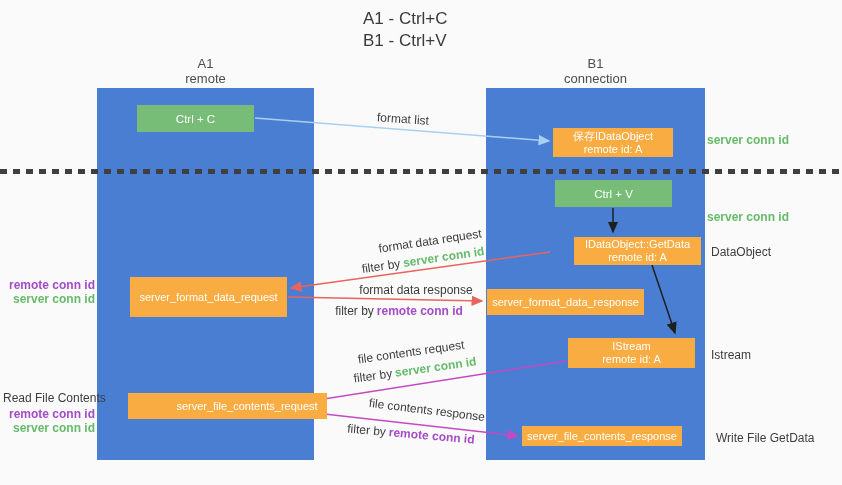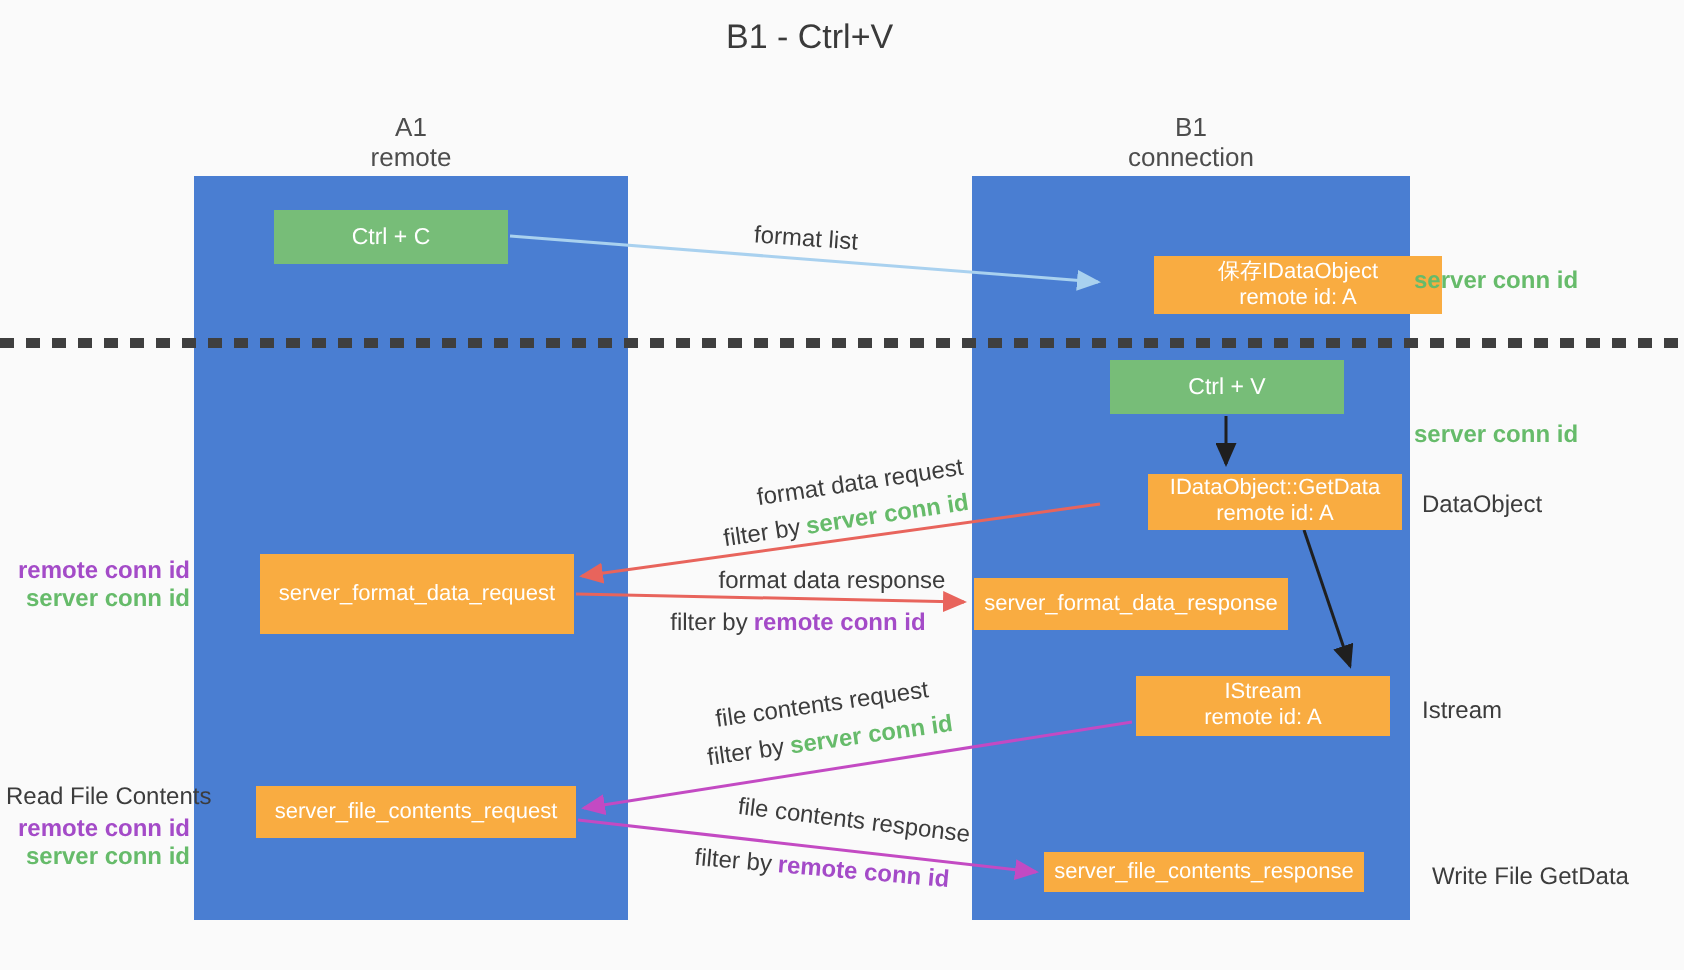--- a/index.html
+++ b/index.html
@@ -39,20 +39,21 @@
   .rot-p4{transform:rotate(4deg);}
   .rot-p7{transform:rotate(7deg);}
   .rot-p5{transform:rotate(5deg);}
 </style>
 </head>
 <body>
 
 <div class="stage">
 
   <div class="abs title">
+    <div>A1 - Ctrl+C</div>
     <div>B1 - Ctrl+V</div>
   </div>
 
   <div class="abs col-header hdr-a">
     <div>A1</div>
     <div>remote</div>
   </div>
   <div class="abs col-header hdr-b">
     <div>B1</div>
     <div>connection</div>
@@ -84,21 +85,21 @@
     <line x1="550" y1="252" x2="291" y2="288" stroke="#e8645c" stroke-width="1.5" marker-end="url(#m-red)"></line>
     <line x1="288" y1="297" x2="482" y2="301" stroke="#e8645c" stroke-width="1.5" marker-end="url(#m-red)"></line>
     <line x1="566" y1="361" x2="292" y2="404" stroke="#c34ac3" stroke-width="1.5" marker-end="url(#m-mag)"></line>
     <line x1="289" y1="410" x2="518" y2="436" stroke="#c34ac3" stroke-width="1.5" marker-end="url(#m-mag)"></line>
   </svg>
 
   <div class="abs node green" style="left:137px;top:105px;width:117px;height:27px;">
     <span class="single">Ctrl + C</span>
   </div>
 
-  <div class="abs node orange" style="left:577px;top:128px;width:144px;height:29px;">
+  <div class="abs node orange" style="left:553px;top:128px;width:120px;height:29px;">
     <span class="l">保存IDataObject</span>
     <span class="l">remote id: A</span>
   </div>
 
   <div class="abs node green" style="left:555px;top:180px;width:117px;height:27px;">
     <span class="single">Ctrl + V</span>
   </div>
 
   <div class="abs node orange" style="left:550px;top:237px;width:127px;height:28px;margin-left:24px;">
     <span class="l">IDataObject::GetData</span>
@@ -111,21 +112,21 @@
 
   <div class="abs node orange" style="left:487px;top:289px;width:157px;height:26px;">
     <span class="l">server_format_data_response</span>
   </div>
 
   <div class="abs node orange" style="left:568px;top:338px;width:127px;height:30px;">
     <span class="l">IStream</span>
     <span class="l">remote id: A</span>
   </div>
 
-  <div class="abs node orange" style="left:128px;top:393px;width:160px;height:26px;">
+  <div class="abs node orange" style="left:128px;top:393px;width:160px;height:26px;padding-left:39px;">
     <span class="l">server_file_contents_request</span>
   </div>
 
   <div class="abs node orange" style="left:522px;top:426px;width:160px;height:20px;">
     <span class="l">server_file_contents_response</span>
   </div>
 
   <div class="abs lbl ctr rot-p4" style="left:328px;top:112px;">format list</div>
 
   <div class="abs lbl ctr rot-n85" style="left:355px;top:234px;">format data request</div>

